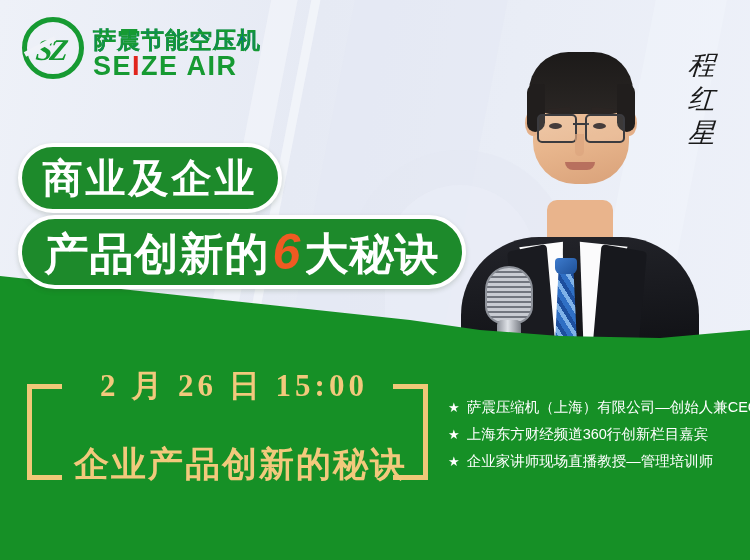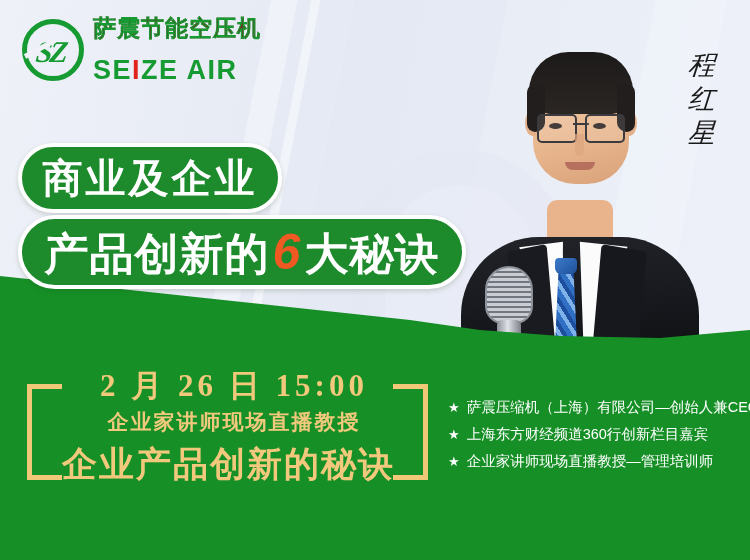--- a/index.html
+++ b/index.html
@@ -77,24 +77,24 @@
 
   
   .logo{position:absolute;left:22px;top:16px;display:flex;align-items:center;gap:9px;}
   .logo-mark{position:relative;width:62px;height:62px;border-radius:50%;
     border:5px solid #169a32;box-sizing:border-box;background:transparent;}
   .logo-mark:after{content:"";position:absolute;left:-4px;top:42%;width:34px;height:5px;
     background:#f0f2f8;transform:rotate(-28deg);}
   .logo-sz{position:absolute;left:9px;top:13px;font:700 30px/30px "Liberation Serif",serif;
     color:#169a32;letter-spacing:-3px;font-style:italic;transform:skewX(-6deg);}
   .logo-txt{display:flex;flex-direction:column;line-height:1;}
-  .logo-cn{font:700 23px/24px "Liberation Sans",sans-serif;color:#7f1d1d;letter-spacing:1px;
+  .logo-cn{font:700 23px/24px "Liberation Sans",sans-serif;color:#0369a1;letter-spacing:1px;margin-top:12px;
     -webkit-text-stroke:.4px #169a32;}
   .logo-en{font:900 27px/28px "Liberation Sans",sans-serif;color:#169a32;letter-spacing:1.5px;
-    margin-top:16px;display:flex;}
+    margin-top:0;display:flex;}
   .logo-en .red{color:#e0241c;}
 
   
   .pill{position:absolute;background:#1d8a2b;border:4px solid #ffffff;border-radius:40px;
     display:flex;align-items:center;justify-content:center;
     box-shadow:0 2px 5px rgba(40,60,30,.18);margin-top:12px;}
   .pill-1{left:18px;top:131px;width:256px;height:62px;}
   .pill-2{left:18px;top:203px;width:440px;height:66px;}
   .pill-txt{font:700 40px/1 "Liberation Sans",sans-serif;color:#ffffff;letter-spacing:3px;white-space:nowrap;}
   .pill-2 .pill-txt{font-size:44px;letter-spacing:1px;}
@@ -107,21 +107,21 @@
   
   .brk{position:absolute;border:5px solid #f0c878;}
   .brk-l{left:27px;top:384px;width:30px;height:86px;border-right:none;}
   .brk-r{left:393px;top:384px;width:30px;height:86px;border-left:none;}
 
   
   .date-line{position:absolute;left:84px;top:370px;width:300px;text-align:center;
     font:700 31px/1 "Liberation Serif",serif;color:#f2c97c;letter-spacing:4px;white-space:nowrap;}
   .sub-line{position:absolute;left:84px;top:412px;width:300px;text-align:center;
     font:700 21px/1 "Liberation Serif",serif;color:#f2c97c;letter-spacing:2px;white-space:nowrap;}
-  .big-line{position:absolute;left:62px;top:447px;width:345px;text-align:left;
+  .big-line{position:absolute;left:62px;top:447px;width:345px;text-align:right;
     font:700 35px/1 "Liberation Serif",serif;color:#f2c97c;letter-spacing:2px;white-space:nowrap;}
 
   
   .bullets{position:absolute;left:448px;top:398px;display:flex;flex-direction:column;gap:9px;}
   .bullet{display:flex;align-items:center;gap:7px;
     font:400 14.5px/1.25 "Liberation Sans",sans-serif;color:#ffffff;white-space:nowrap;}
   .star{color:#ffffff;font-size:13px;line-height:1;}
 
   
   .vname{position:absolute;left:688px;top:52px;display:flex;flex-direction:column;
@@ -195,21 +195,20 @@
     <span class="pill-txt">商业及企业</span>
   </div>
   <div class="pill pill-2">
     <span class="pill-txt"><span>产品创新的</span><span class="six">6</span><span>大秘诀</span></span>
   </div>
 
   <div class="brk brk-l"></div>
   <div class="brk brk-r"></div>
 
   <div class="date-line">2 月 26 日 15:00</div>
-  <div class="sub-line">企业家讲师现场直播教授</div>
   <div class="big-line">企业产品创新的秘诀</div>
 
   <div class="bullets">
     <div class="bullet">
       <span class="star">★</span>
       <span>萨震压缩机（上海）有限公司—创始人兼CEO</span>
     </div>
     <div class="bullet">
       <span class="star">★</span>
       <span>上海东方财经频道360行创新栏目嘉宾</span>

